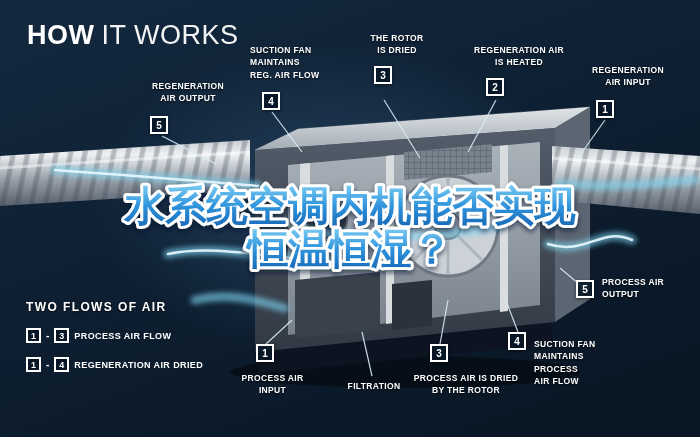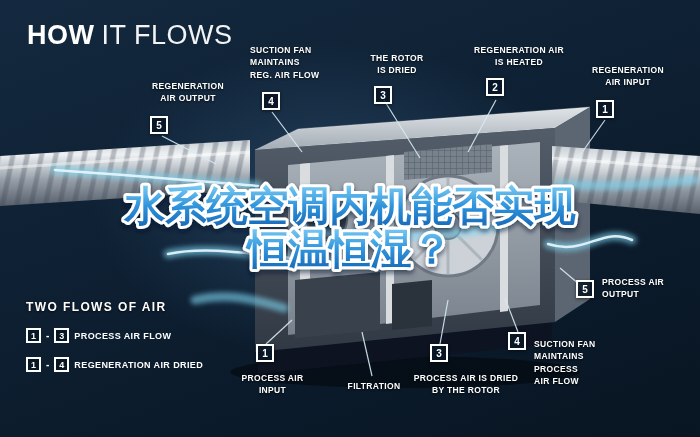--- a/index.html
+++ b/index.html
@@ -152,35 +152,35 @@
       <line x1="605" y1="120" x2="578" y2="158"></line>
       <line x1="266" y1="344" x2="292" y2="320"></line>
       <line x1="372" y1="376" x2="362" y2="332"></line>
       <line x1="440" y1="344" x2="448" y2="300"></line>
       <line x1="518" y1="332" x2="505" y2="298"></line>
       <line x1="586" y1="290" x2="560" y2="268"></line>
     </g>
   </svg>
 
   <div class="title">
-    <span class="b">HOW</span><span class="l">IT FLOWS</span>
+    <span class="b">HOW</span><span class="l">IT WORKS</span>
   </div>
 
   <div class="callout" style="left:138px; top:80px; width:100px;">
     <div class="callout-label ctr">REGENERATION
 AIR OUTPUT</div>
     <div class="numbox" style="left:12px; top:36px;">5</div>
   </div>
   <div class="callout" style="left:250px; top:44px; width:92px;">
     <div class="callout-label lft">SUCTION FAN
 MAINTAINS
 REG. AIR FLOW</div>
     <div class="numbox" style="left:12px; top:48px;">4</div>
   </div>
-  <div class="callout" style="left:360px; top:52px; width:74px;">
+  <div class="callout" style="left:360px; top:32px; width:74px;">
     <div class="callout-label ctr">THE ROTOR
 IS DRIED</div>
     <div class="numbox" style="left:14px; top:34px;">3</div>
   </div>
   <div class="callout" style="left:470px; top:44px; width:98px;">
     <div class="callout-label ctr">REGENERATION AIR
 IS HEATED</div>
     <div class="numbox" style="left:16px; top:34px;">2</div>
   </div>
   <div class="callout" style="left:584px; top:64px; width:88px;">

